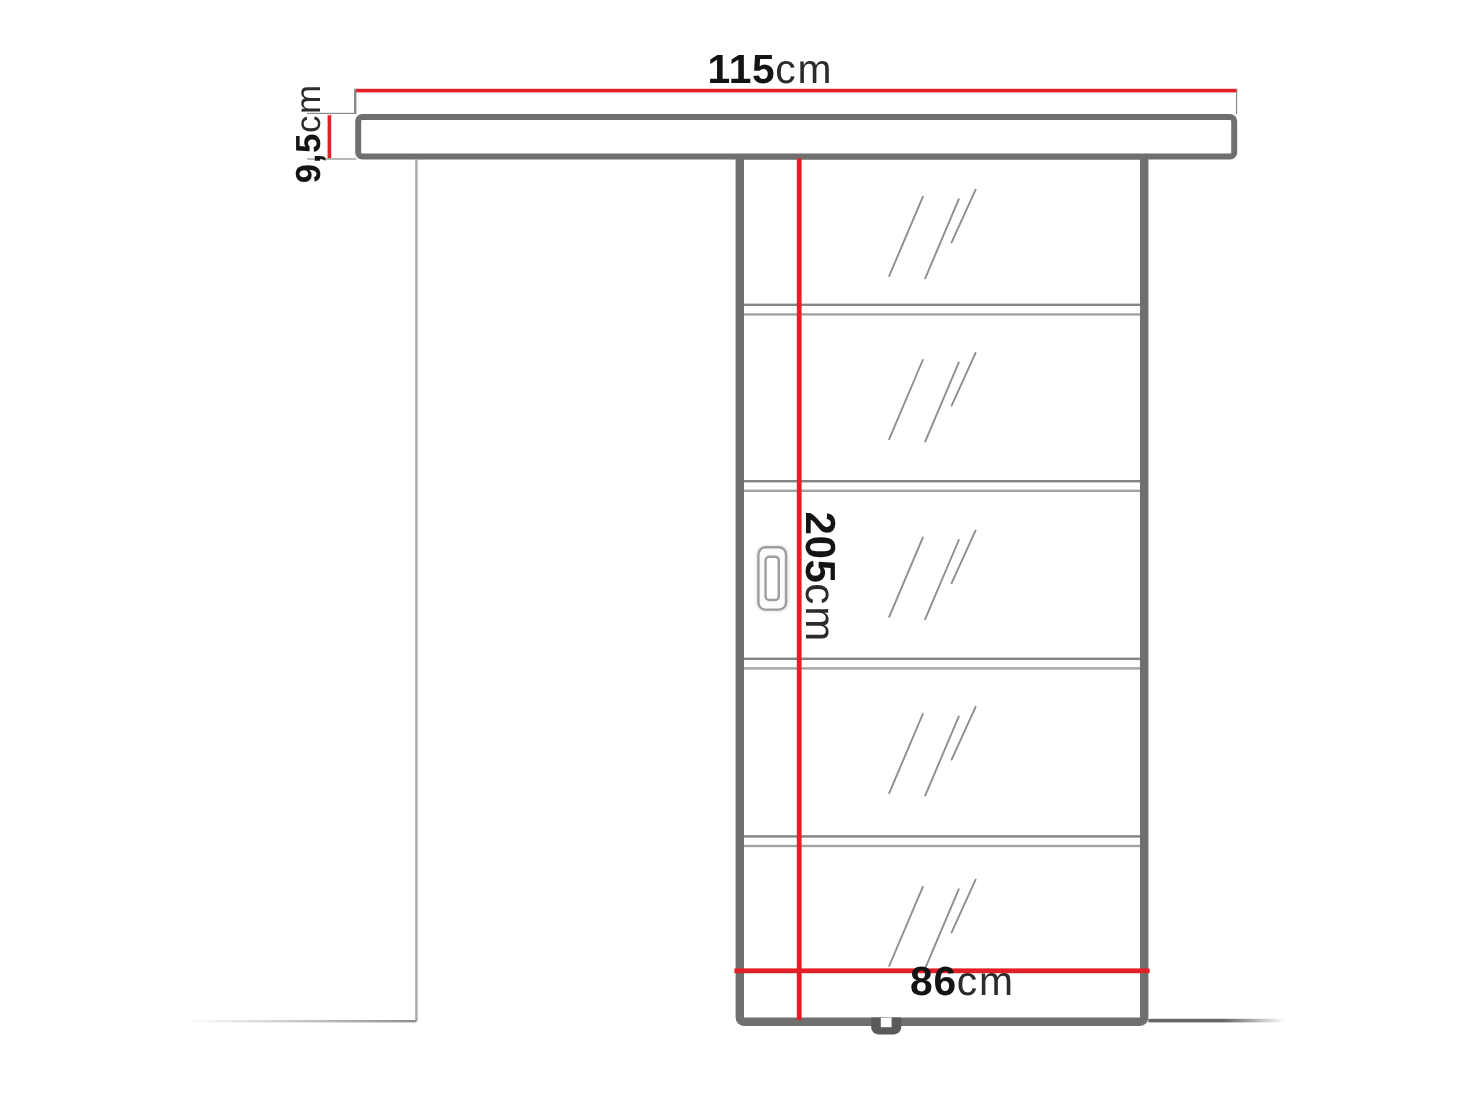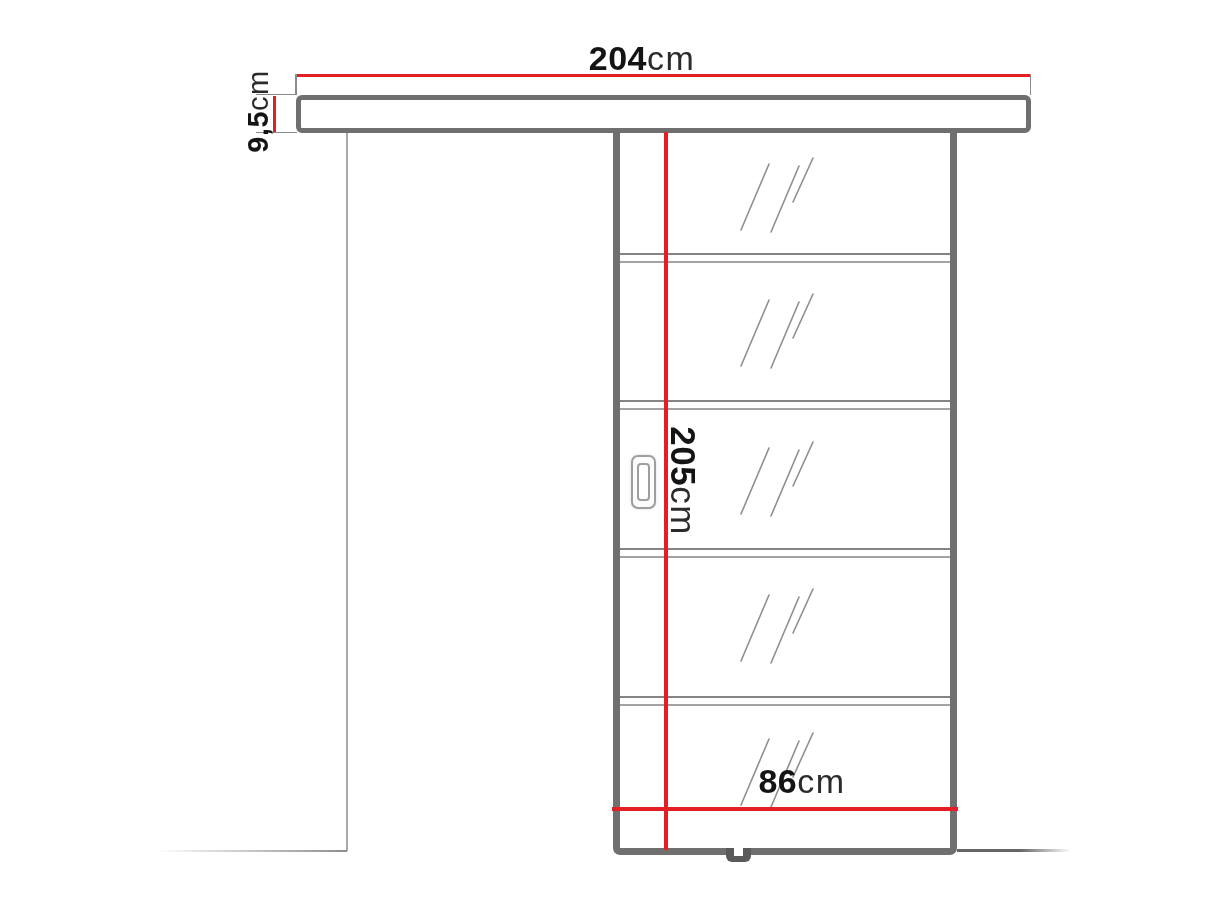--- a/index.html
+++ b/index.html
@@ -114,33 +114,33 @@
 
   <div class="abs" id="rail"></div>
 
   <div class="abs" id="floor-guide"></div>
   <div class="abs" id="floor-guide-notch"></div>
 
   <div class="abs redline" style="left:296px;top:74px;width:735px;height:3px;"></div>
   <div class="abs tick" style="left:295px;top:74px;width:1.5px;height:21px;"></div>
   <div class="abs tick" style="left:1029.5px;top:74px;width:1.5px;height:21px;"></div>
   <div class="abs dim-label" style="left:642px;top:41px;transform:translateX(-50%);">
-    <span class="num">204</span><span class="unit">cm</span>
+    <span class="num">115</span><span class="unit">cm</span>
   </div>
 
   <div class="abs redline" style="left:273px;top:96px;width:3px;height:36px;"></div>
   <div class="abs tick" style="left:256px;top:93.5px;width:41px;height:1.5px;"></div>
   <div class="abs tick" style="left:256px;top:131.5px;width:41px;height:1.5px;"></div>
   <div class="abs dim-label rot-ccw" style="left:258px;top:111px;font-size:29px;">
     <span class="num">9,5</span><span class="unit">cm</span>
   </div>
 
   <div class="abs redline" style="left:664px;top:132px;width:3.5px;height:718px;"></div>
   <div class="abs dim-label rot-cw" style="left:683px;top:481px;font-size:35px;">
     <span class="num">205</span><span class="unit">cm</span>
   </div>
 
   <div class="abs redline" style="left:612px;top:807px;width:346px;height:3.5px;"></div>
-  <div class="abs dim-label" style="left:802px;top:764px;transform:translateX(-50%);">
+  <div class="abs dim-label" style="left:802px;top:801px;transform:translateX(-50%);">
     <span class="num">86</span><span class="unit">cm</span>
   </div>
 
 </div>
 
 </body></html>

